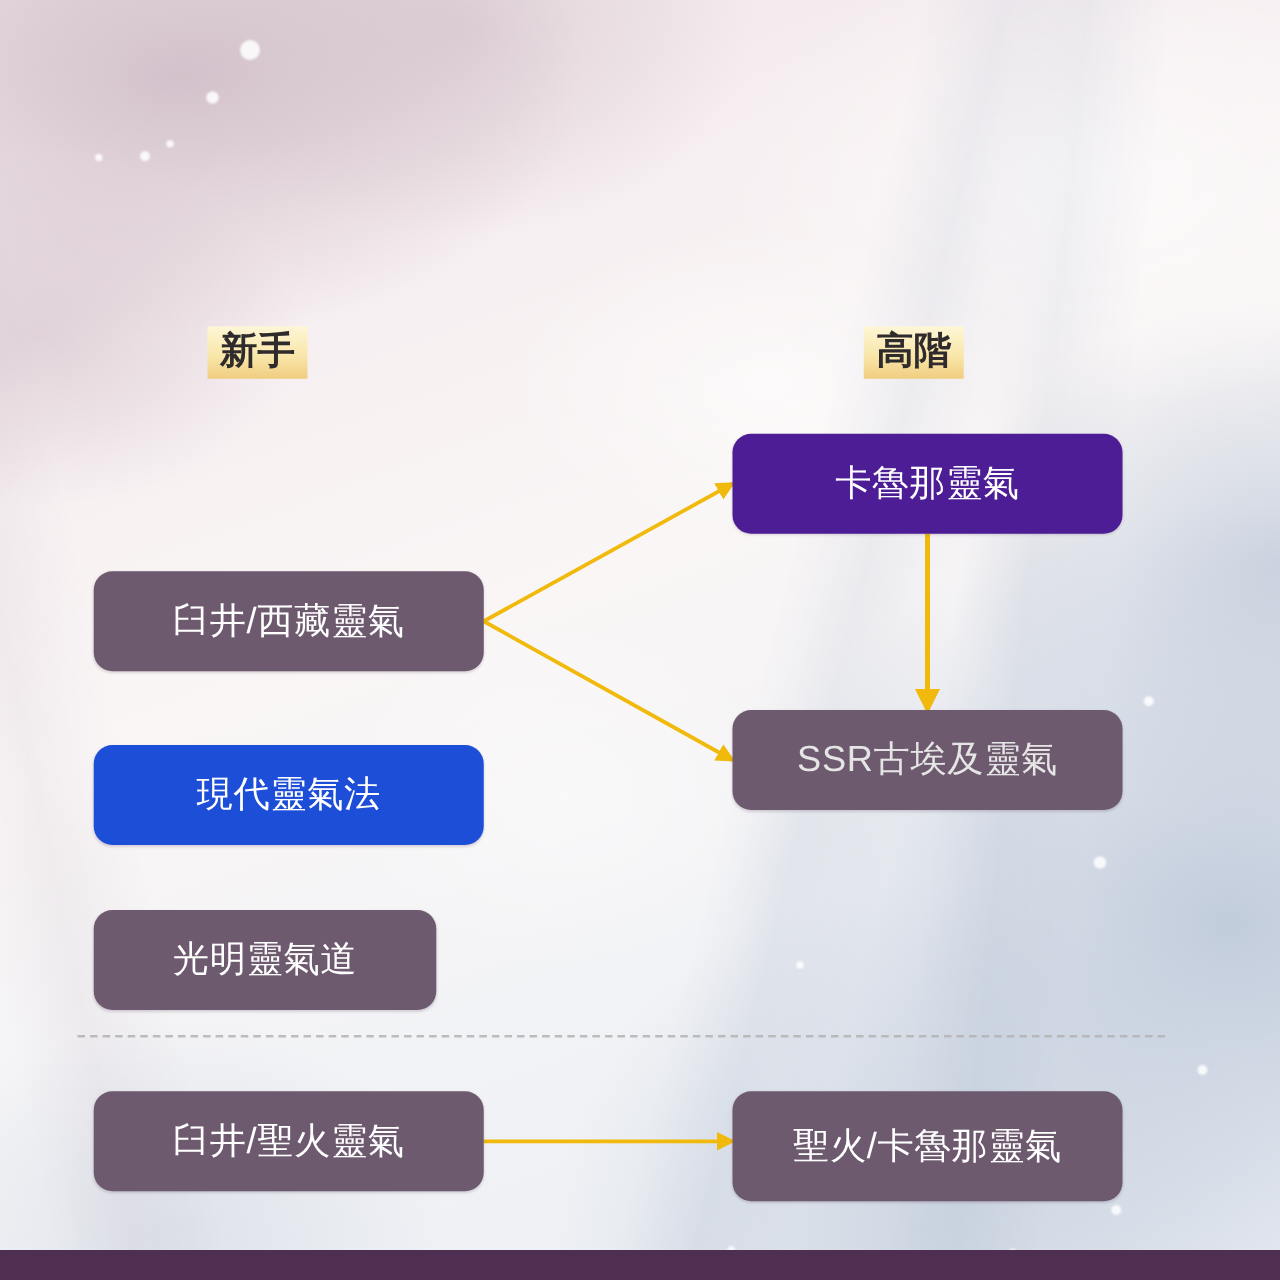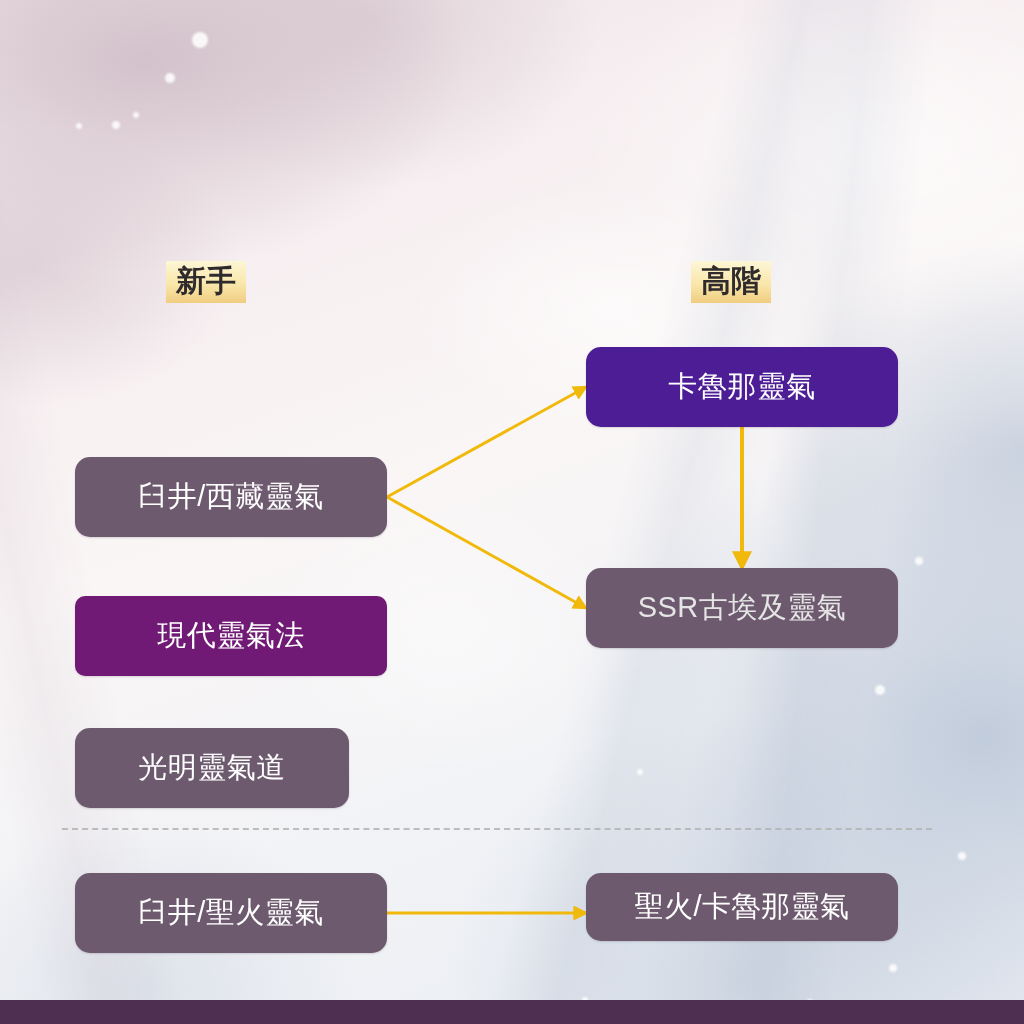--- a/index.html
+++ b/index.html
@@ -162,36 +162,36 @@
       <line x1="387" y1="497" x2="586" y2="387" stroke="#f0b90b" stroke-width="3" marker-end="url(#arrowhead)"></line>
       <line x1="387" y1="497" x2="586" y2="608" stroke="#f0b90b" stroke-width="3" marker-end="url(#arrowhead)"></line>
       <line x1="742" y1="427" x2="742" y2="568" stroke="#f0b90b" stroke-width="4" marker-end="url(#arrowhead)"></line>
       <line x1="387" y1="913" x2="586" y2="913" stroke="#f0b90b" stroke-width="3" marker-end="url(#arrowhead)"></line>
     </svg>
 
   <div id="nodes">
       <div class="node" style="left: 75px; top: 457px; width: 312px; height: 80px; background: rgb(109, 90, 111);">
         <span style="color: rgb(255, 255, 255);">臼井/西藏靈氣</span>
       </div>
-      <div class="node" style="left: 75px; top: 596px; width: 312px; height: 80px; background: #701a75; border-radius: 10px;">
+      <div class="node" style="left: 75px; top: 596px; width: 312px; height: 80px; background: #1d4ed8;">
         <span style="color: rgb(255, 255, 255);">現代靈氣法</span>
       </div>
       <div class="node" style="left: 75px; top: 728px; width: 274px; height: 80px; background: rgb(109, 90, 111);">
         <span style="color: rgb(255, 255, 255);">光明靈氣道</span>
       </div>
       <div class="node" style="left: 75px; top: 873px; width: 312px; height: 80px; background: rgb(109, 90, 111);">
         <span style="color: rgb(255, 255, 255);">臼井/聖火靈氣</span>
       </div>
       <div class="node" style="left: 586px; top: 347px; width: 312px; height: 80px; background: #4c1d95;">
         <span style="color: rgb(255, 255, 255);">卡魯那靈氣</span>
       </div>
       <div class="node" style="left: 586px; top: 568px; width: 312px; height: 80px; background: rgb(109, 90, 111);">
         <span style="color: #e5e5e5;">SSR古埃及靈氣</span>
       </div>
-      <div class="node" style="left: 586px; top: 873px; width: 312px; height: 68px; background: rgb(109, 90, 111);">
+      <div class="node" style="left: 586px; top: 873px; width: 312px; height: 88px; background: rgb(109, 90, 111);">
         <span style="color: rgb(255, 255, 255);">聖火/卡魯那靈氣</span>
       </div>
     </div>
 
   <div class="divider" id="divider" style="left: 62px; top: 828px; width: 870px; border-top-color: rgb(179, 179, 179);"></div>
 
   <div class="bottom-bar" id="bottom-bar" style="top: 1000px; height: 24px; background: rgb(78, 46, 81);"></div>
 
 </div>
 

